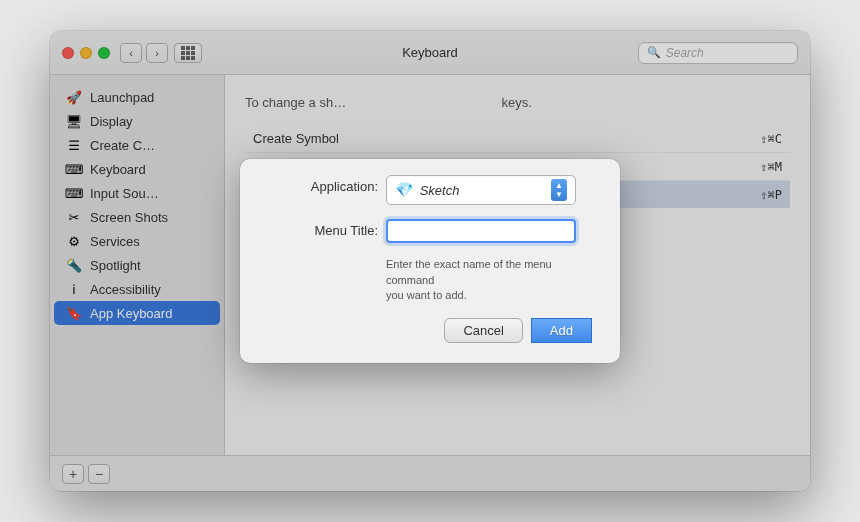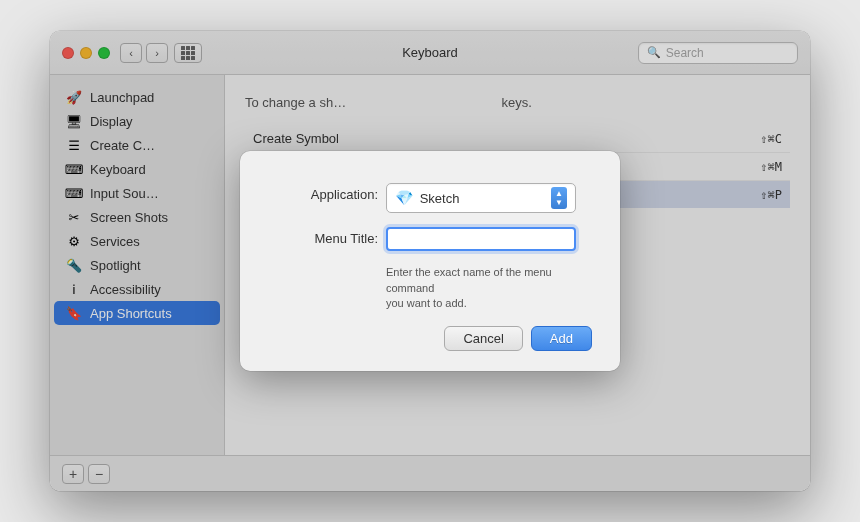--- a/index.html
+++ b/index.html
@@ -120,20 +120,21 @@
       box-shadow: inset 0 1px 2px rgba(0,0,0,0.06);
     }
     .search-icon-char {
       color: #aaa;
       font-size: 11px;
     }
     .search-input-fake {
       flex: 1;
       font-size: 12px;
       color: #aaa;
+      font-style: italic;
     }
 
     .window-body {
       display: flex;
       flex: 1;
       overflow: hidden;
     }
 
     .sidebar {
       width: 175px;
@@ -242,21 +243,21 @@
       display: flex;
       align-items: center;
       justify-content: center;
       z-index: 100;
     }
 
     .modal {
       background: #f0f0f0;
       border-radius: 10px;
       box-shadow: 0 10px 40px rgba(0,0,0,0.35), 0 0 0 0.5px rgba(0,0,0,0.15);
-      padding: 32px 28px 20px;
+      padding: 16px 28px 20px;
       width: 380px;
     }
 
     .modal-row {
       display: flex;
       align-items: flex-start;
       margin-bottom: 14px;
       gap: 8px;
     }
 
@@ -284,20 +285,21 @@
       box-shadow: inset 0 1px 2px rgba(0,0,0,0.04);
       position: relative;
     }
     .app-icon-sketch {
       font-size: 15px;
     }
     .app-name-text {
       flex: 1;
       font-size: 13px;
       color: #333;
+      font-style: italic;
     }
     .stepper-arrows {
       width: 16px;
       height: 22px;
       background: linear-gradient(to bottom, #5ba3f5, #3a7fd5);
       border-radius: 3px;
       display: flex;
       flex-direction: column;
       align-items: center;
       justify-content: center;
@@ -354,21 +356,21 @@
       border: 0.5px solid #aaa;
       border-radius: 6px;
       padding: 4px 18px;
       font-size: 13px;
       cursor: pointer;
       color: #333;
     }
     .btn-add {
       background: linear-gradient(to bottom, #6aabf7, #4088e8);
       border: 0.5px solid #2a6dd0;
-      border-radius: 6px;
+      border-radius: 0;
       padding: 4px 18px;
       font-size: 13px;
       cursor: pointer;
       color: white;
       text-shadow: 0 1px rgba(0,0,0,0.2);
     }
   </style>
 </head>
 <body>
 
@@ -438,21 +440,21 @@
         <div class="sidebar-item">
       <span class="sidebar-icon">🔦</span>
       <span class="sidebar-label">Spotlight</span>
     </div>
         <div class="sidebar-item">
       <span class="sidebar-icon">ℹ</span>
       <span class="sidebar-label">Accessibility</span>
     </div>
         <div class="sidebar-item active">
       <span class="sidebar-icon">🔖</span>
-      <span class="sidebar-label">App Shortcuts</span>
+      <span class="sidebar-label">App Keyboard</span>
     </div>
       </div>
 
     <div class="main-content">
       <div class="hint-text">
         <span>To change a sh…</span>
         &nbsp;&nbsp;&nbsp;&nbsp;&nbsp;&nbsp;&nbsp;&nbsp;&nbsp;&nbsp;&nbsp;&nbsp;&nbsp;&nbsp;&nbsp;&nbsp;&nbsp;&nbsp;&nbsp;&nbsp;&nbsp;&nbsp;&nbsp;&nbsp;&nbsp;&nbsp;&nbsp;&nbsp;&nbsp;&nbsp;&nbsp;&nbsp;&nbsp;&nbsp;&nbsp;&nbsp;&nbsp;&nbsp;&nbsp;&nbsp;&nbsp;&nbsp;<span>keys.</span>
       </div>
       <div class="shortcuts-table">
       <div class="shortcut-row">

